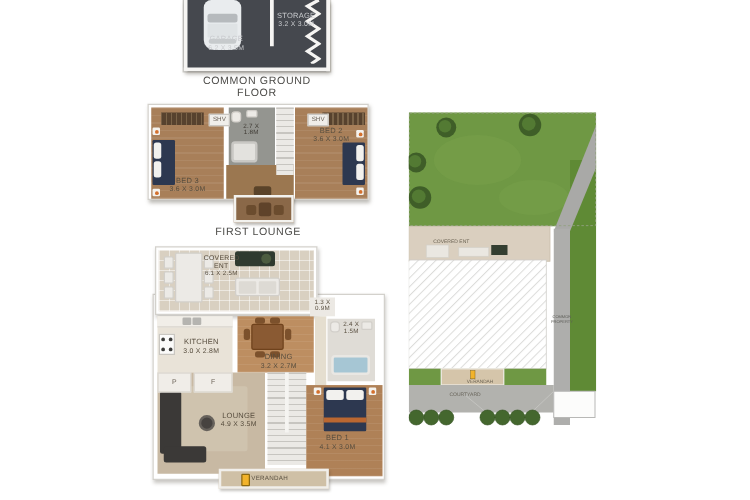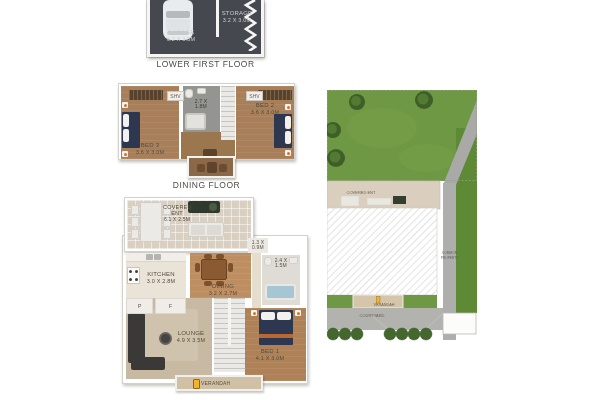--- a/index.html
+++ b/index.html
@@ -65,21 +65,21 @@
     </svg>
     <div class="label label-light" style="left:0;top:29px;width:62px;">
       <span class="nm">GARAGE</span>
       <span class="dm">6.2 X 3.5M</span>
     </div>
     <div class="label label-light" style="left:66px;top:10px;width:42px;">
       <span class="nm">STORAGE</span>
       <span class="dm">3.2 X 3.0M</span>
     </div>
   </div>
-  <div class="title" style="left:147px;top:59px;width:117px;">LOWER FIRST FLOOR</div>
+  <div class="title" style="left:147px;top:59px;width:117px;">COMMON GROUND FLOOR</div>
 
   <div class="plan" style="left:118px;top:83px;width:177px;height:77px;box-sizing:border-box;">
 
     <div class="room wood" style="left:2px;top:2px;width:58px;height:73px;">
       <div class="abs" style="left:8px;top:4px;width:34px;height:10px;background:#57422e;
                   background-image:repeating-linear-gradient(90deg,#7a6348 0 1px, transparent 1px 4px);"></div>
       <div class="lamp" style="left:1px;top:16px;"></div>
       <div class="bed" style="left:1px;top:26px;width:18px;height:36px;">
         <div class="pillow" style="left:1px;top:2px;width:6px;height:13px;"></div>
         <div class="pillow" style="left:1px;top:17px;width:6px;height:13px;"></div>
@@ -126,21 +126,21 @@
       <span>SHV</span>
     </div>
   </div>
 
   <div class="abs" style="left:187px;top:156px;width:48px;height:22px;background:#8a6848;border:2px solid #f3f2ee;
               box-sizing:border-box;box-shadow:1px 2px 2px rgba(70,62,50,.35);">
     <div class="dark-furn" style="left:8px;top:6px;width:8px;height:8px;background:#6b4c2e;"></div>
     <div class="dark-furn" style="left:18px;top:4px;width:10px;height:11px;background:#5f432a;"></div>
     <div class="dark-furn" style="left:30px;top:6px;width:8px;height:8px;background:#6b4c2e;"></div>
   </div>
-  <div class="title" style="left:118px;top:180px;width:177px;">DINING FLOOR</div>
+  <div class="title" style="left:118px;top:180px;width:177px;">FIRST LOUNGE</div>
 
   <div class="abs" style="left:122px;top:197px;width:186px;height:196px;">
     <div class="wallbase" style="left:0;top:38px;width:186px;height:149px;"></div>
     <div class="wallbase" style="left:2px;top:0;width:130px;height:55px;"></div>
 
     <div class="room tiles" style="left:5px;top:3px;width:124px;height:49px;">
       <div class="furn" style="left:4px;top:5px;width:8px;height:10px;"></div>
       <div class="furn" style="left:4px;top:17px;width:8px;height:10px;"></div>
       <div class="furn" style="left:4px;top:29px;width:8px;height:10px;"></div>
       <div class="furn" style="left:13px;top:2px;width:22px;height:40px;"></div>

